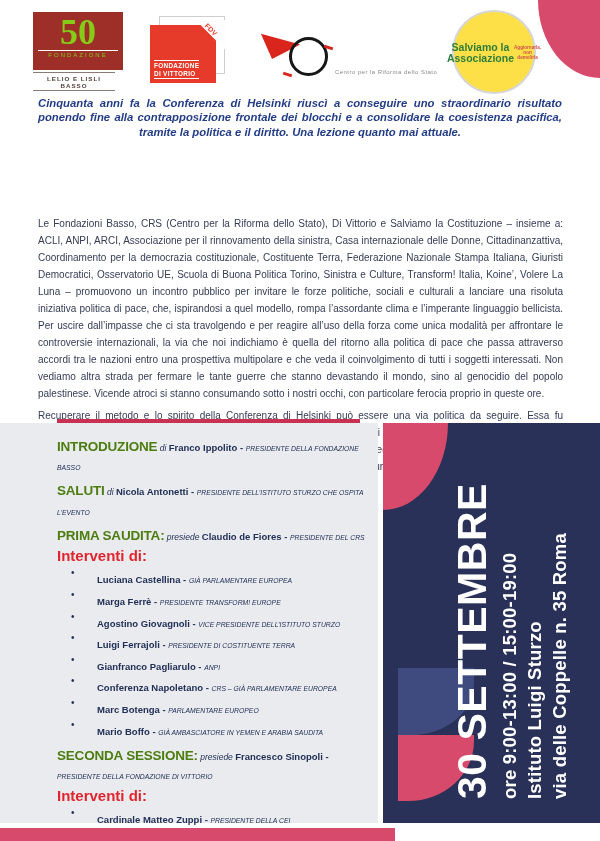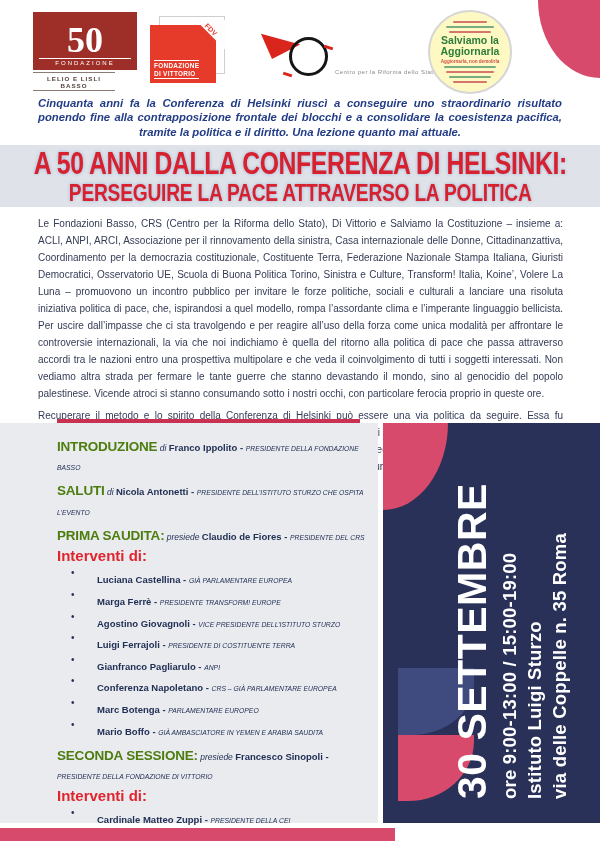--- a/index.html
+++ b/index.html
@@ -5,22 +5,22 @@
   html,body{margin:0;padding:0;background:#ffffff;}
   body{width:600px;height:841px;overflow:hidden;font-family:"Liberation Sans",sans-serif;}
   .poster{position:relative;width:600px;height:841px;background:#fff;overflow:hidden;}
 
   
   .corner-pink{position:absolute;right:0;top:0;width:62px;height:78px;background:#d84a6b;
     border-bottom-left-radius:100% 100%;}
 
   
   .logo-basso{position:absolute;left:33px;top:12px;width:82px;text-align:center;}
-  .basso-square{width:104px;height:58px;background:#9e2f28;color:#ffffff;display:flex;flex-direction:column;
-    align-items:center;justify-content:flex-start;padding-top:10px;box-sizing:border-box;}
+  .basso-square{width:90px;height:58px;background:#9e2f28;color:#84cc16;display:flex;flex-direction:column;
+    align-items:center;justify-content:flex-start;padding-top:2px;box-sizing:border-box;}
   .basso-50{font-family:"Liberation Serif",serif;font-size:36px;line-height:36px;font-weight:bold;}
   .basso-inner{font-size:6px;letter-spacing:2px;border-top:1px solid #fff;padding-top:1px;width:88%;}
   .basso-outer{font-size:6.2px;letter-spacing:1px;color:#54423c;font-weight:bold;
     border-top:1px solid #8a7a74;border-bottom:1px solid #8a7a74;padding:1.5px 0;margin-top:2px;}
 
   .logo-fdv{position:absolute;left:150px;top:16px;width:80px;height:72px;}
   .fdv-ghost{position:absolute;left:9px;top:0;width:64px;height:56px;border:1px solid #cfcfcf;background:#fff;}
   .fdv-square{position:absolute;left:0;top:9px;width:66px;height:58px;background:#e63a2b;}
   .fdv-fold{position:absolute;right:-9px;top:-5px;width:32px;height:32px;background:#fdfdfd;
     clip-path:polygon(8% 0,100% 92%,100% 0);filter:drop-shadow(0 0 1px #bbb);}
@@ -31,22 +31,22 @@
 
   .logo-crs{position:absolute;left:262px;top:26px;width:160px;height:58px;}
   .crs-tri{position:absolute;left:0;top:2px;width:38px;height:30px;background:#da251c;
     clip-path:polygon(0 12%,100% 62%,22% 100%);transform:rotate(-6deg);}
   .crs-circle{position:absolute;left:27px;top:11px;width:33px;height:33px;border:3.5px solid #161616;border-radius:50%;}
   .crs-tick1{position:absolute;left:62px;top:20px;width:9px;height:3px;background:#da251c;transform:rotate(18deg);}
   .crs-tick2{position:absolute;left:21px;top:47px;width:9px;height:3px;background:#da251c;transform:rotate(18deg);}
   .crs-text{position:absolute;left:70px;top:-7px;font-size:44px;font-weight:bold;letter-spacing:-2px;color:#111;}
   .crs-sub{position:absolute;left:73px;top:43px;font-size:6px;color:#8a8a8a;letter-spacing:.45px;white-space:nowrap;}
 
-  .logo-sal{position:absolute;left:428px;top:10px;width:84px;height:84px;border-radius:50%;background:#fef9c3;
-    border:2px solid #d6d6d6;box-sizing:border-box;display:flex;flex-direction:column;align-items:center;
+  .logo-sal{position:absolute;left:452px;top:10px;width:84px;height:84px;border-radius:50%;background:#fde047;
+    border:2px solid #d6d6d6;box-sizing:border-box;display:flex;flex-direction:row;align-items:center;
     justify-content:center;text-align:center;}
   .stripe{height:2px;margin:1.5px auto;border-radius:1px;}
   .st-red{background:#d4766d;}
   .st-green{background:#79ab80;}
   .w1{width:34px;} .w2{width:48px;} .w3{width:42px;} .w4{width:52px;}
   .sal-title{color:#2e7d3a;font-weight:bold;font-size:10.5px;line-height:11px;margin-top:1px;}
   .sal-sub{color:#cf4f4a;font-size:4.6px;font-weight:bold;margin:1.5px 0 1px 0;}
 
   
   .intro{position:absolute;left:38px;top:96px;width:524px;text-align:center;font-style:italic;font-weight:bold;
@@ -131,35 +131,31 @@
     <div class="crs-tick2"></div>
     <div class="crs-sub">Centro per la Riforma dello Stato</div>
   </div>
 
   <div class="logo-sal">
     <div class="stripe st-red w1"></div>
     <div class="stripe st-green w2"></div>
     <div class="stripe st-red w3"></div>
     <div class="sal-title">
       <div>Salviamo la</div>
-      <div>Aggiornarla</div>
+      <div>Associazione</div>
     </div>
     <div class="sal-sub">Aggiornarla, non demolirla</div>
     <div class="stripe st-green w4"></div>
     <div class="stripe st-red w2"></div>
     <div class="stripe st-green w3"></div>
     <div class="stripe st-red w1"></div>
   </div>
 
   <div class="intro">Cinquanta anni fa la Conferenza di Helsinki riuscì a conseguire uno straordinario risultato ponendo fine alla contrapposizione frontale dei blocchi e a consolidare la coesistenza pacifica, tramite la politica e il diritto. Una lezione quanto mai attuale.</div>
 
-  <div class="title-band">
-    <span class="title-l1">A 50 ANNI DALLA CONFERENZA DI HELSINKI:</span>
-    <span class="title-l2">PERSEGUIRE LA PACE ATTRAVERSO LA POLITICA</span>
-  </div>
 
   <div class="body-text">
     <p>Le Fondazioni Basso, CRS (Centro per la Riforma dello Stato), Di Vittorio e Salviamo la Costituzione – insieme a: ACLI, ANPI, ARCI, Associazione per il rinnovamento della sinistra, Casa internazionale delle Donne, Cittadinanzattiva, Coordinamento per la democrazia costituzionale, Costituente Terra, Federazione Nazionale Stampa Italiana, Giuristi Democratici, Osservatorio UE, Scuola di Buona Politica Torino, Sinistra e Culture, Transform! Italia, Koine’, Volere La Luna – promuovono un incontro pubblico per invitare le forze politiche, sociali e culturali a lanciare una risoluta iniziativa politica di pace, che, ispirandosi a quel modello, rompa l’assordante clima e l’imperante linguaggio bellicista. Per uscire dall’impasse che ci sta travolgendo e per reagire all’uso della forza come unica modalità per affrontare le controversie internazionali, la via che noi indichiamo è quella del ritorno alla politica di pace che passa attraverso accordi tra le nazioni entro una prospettiva multipolare e che veda il coinvolgimento di tutti i soggetti interessati. Non vediamo altra strada per fermare le tante guerre che stanno devastando il mondo, sino al genocidio del popolo palestinese. Vicende atroci si stanno consumando sotto i nostri occhi, con particolare ferocia proprio in queste ore.</p>
     <p>Recuperare il metodo e lo spirito della Conferenza di Helsinki può essere una via politica da seguire. Essa fu promossa da statisti illuminati e lungimiranti e vide la partecipazione di tutti i Paesi europei, oltre a Canada, Cina e Unione Sovietica. Questa esperienza ci insegna che la pace si può perseguire soltanto con una forte e convinta iniziativa politica. È questa una concreta e realistica alternativa alla guerra: una via capace di interrompere l’insensata e funesta corsa al riarmo.</p>
   </div>
 
   <div class="prog-rule"></div>
   <div class="panel">
     <div id="program-list">
         <div class="prog-line header"><span class="s-h">INTRODUZIONE</span><span class="s-pre"> di </span><span class="s-n">Franco Ippolito</span><span class="s-n"> - </span><span class="s-r">PRESIDENTE DELLA FONDAZIONE BASSO</span></div>

